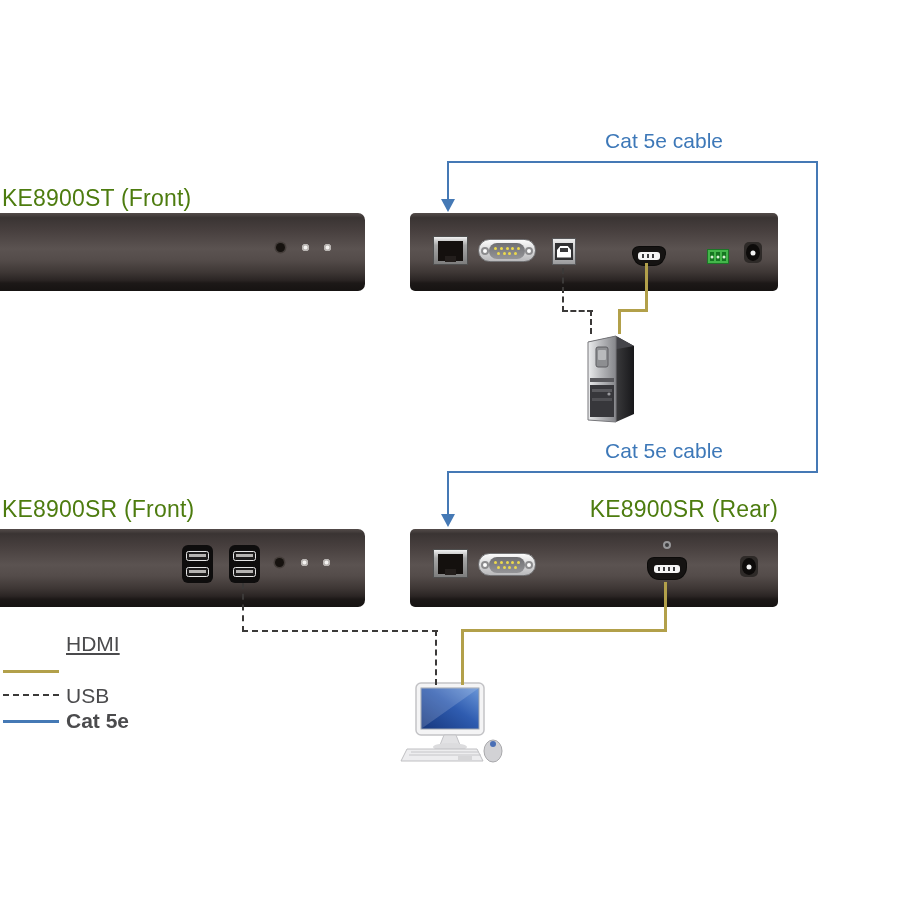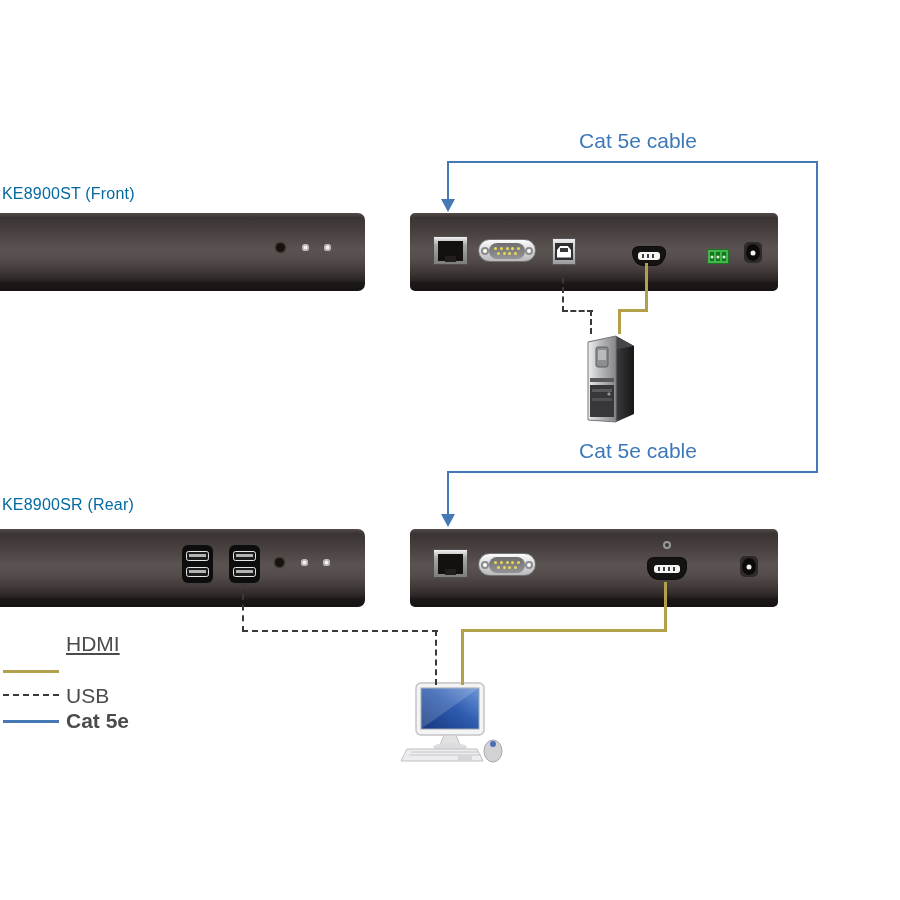--- a/index.html
+++ b/index.html
@@ -2,24 +2,24 @@
 <html><head>
 <meta charset="utf-8">
 <style>
   html,body { margin:0; padding:0; background:#ffffff; }
   .canvas {
     position:relative; width:900px; height:900px; background:#ffffff;
     font-family:"Liberation Sans", sans-serif; overflow:hidden;
   }
   
   .dev-label {
-    position:absolute; font-size:16px; color:#0369a1; letter-spacing:.2px; white-space:nowrap;
+    position:absolute; font-size:23px; color:#4d7c0f; letter-spacing:.2px; white-space:nowrap;
   }
   .cable-label {
-    position:absolute; font-size:21px; color:#3d78b8; width:170px; text-align:center; white-space:nowrap;
+    position:absolute; font-size:21px; color:#3d78b8; width:170px; text-align:right; white-space:nowrap;
   }
   
   .bar {
     position:absolute; height:78px; z-index:3;
     background:linear-gradient(180deg,
       #544c4a 0%, #3a3433 6%, #473f3e 22%, #5b5351 46%, #544c4a 60%,
       #3e3735 76%, #2b2524 86%, #1c1817 90%, #161312 100%);
   }
   .bar.front { border-radius:0 7px 7px 0; }
   .bar.rear  { border-radius:5px; }
@@ -86,21 +86,22 @@
   .legend-label { position:absolute; left:66px; font-size:21px; color:#4b4b4d; }
   
   .icon-abs { position:absolute; z-index:2; }
 </style>
 </head>
 <body>
 
 <div class="canvas">
 
   <div class="dev-label" style="left:2px; top:185px;">KE8900ST (Front)</div>
-  <div class="dev-label" style="left:2px; top:496px;">KE8900SR (Rear)</div>
+  <div class="dev-label" style="left:2px; top:496px;">KE8900SR (Front)</div>
+  <div class="dev-label" style="right:122px; top:496px;">KE8900SR (Rear)</div>
   <div class="cable-label" style="left:553px; top:129px;">Cat 5e cable</div>
   <div class="cable-label" style="left:553px; top:439px;">Cat 5e cable</div>
 
   <div class="blue-line" style="left:447px; top:161px; width:371px; height:2px;"></div>
   <div class="blue-line" style="left:447px; top:161px; width:2px; height:40px;"></div>
   <div class="arrow-down" style="left:441px; top:199px;"></div>
   <div class="blue-line" style="left:816px; top:161px; width:2px; height:312px;"></div>
 
   <div class="blue-line" style="left:447px; top:471px; width:371px; height:2px;"></div>
   <div class="blue-line" style="left:447px; top:471px; width:2px; height:44px;"></div>

